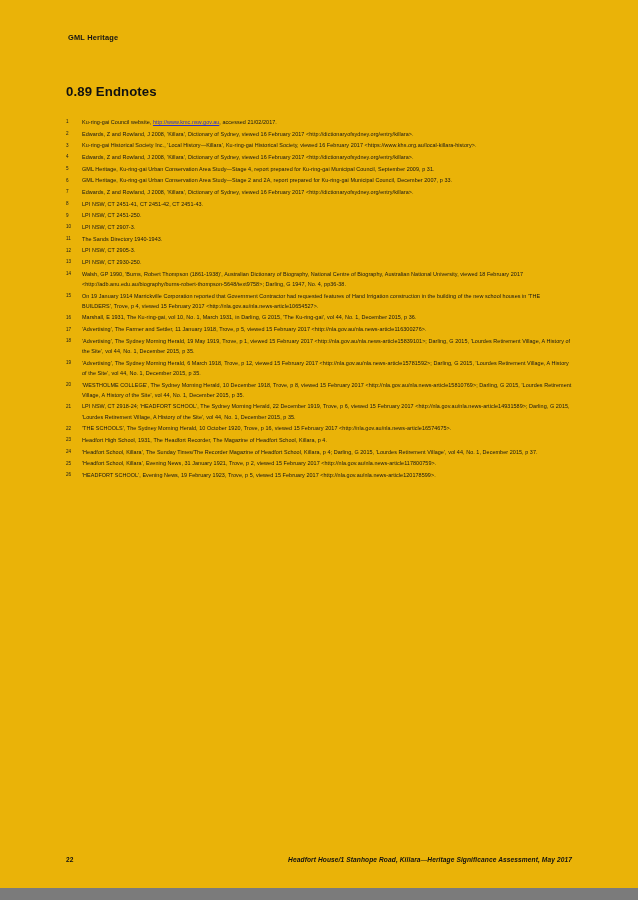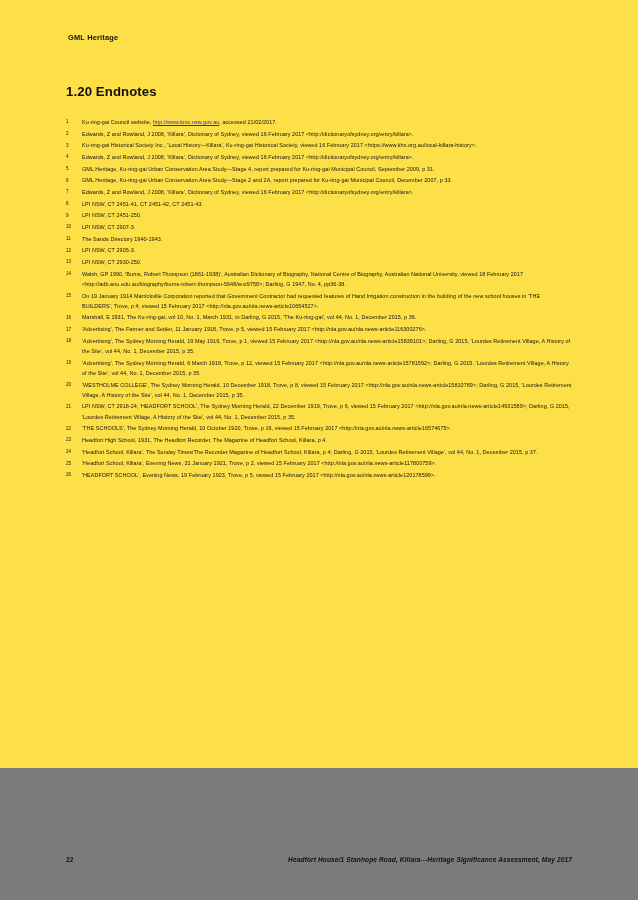--- a/index.html
+++ b/index.html
@@ -10,22 +10,22 @@
   body {
     width: 638px;
     height: 900px;
     font-family: "Liberation Sans", sans-serif;
     color: #1a1a1a;
     overflow: hidden;
   }
   .page {
     position: relative;
     width: 638px;
-    height: 768px;
-    background: #fde047;
+    height: 888px;
+    background: #eab308;
     box-sizing: border-box;
   }
 
   
   .header {
     position: absolute;
     top: 33px;
     left: 68px;
     font-size: 7.4px;
     font-weight: bold;
@@ -104,21 +104,21 @@
     letter-spacing: 0.1px;
   }
 </style>
 </head>
 <body>
 
 <div class="page">
 
   <div class="header">GML Heritage</div>
 
-  <div class="section-title">1.20 Endnotes</div>
+  <div class="section-title">0.89 Endnotes</div>
 
   <div class="endnotes">
       <div class="endnote">
         <div class="en-num">1</div>
         <div class="en-text">Ku-ring-gai Council website, <a>http://www.kmc.nsw.gov.au</a>, accessed 21/02/2017.</div>
       </div>
       <div class="endnote">
         <div class="en-num">2</div>
         <div class="en-text">Edwards, Z and Rowland, J 2008, 'Killara', Dictionary of Sydney, viewed 16 February 2017 &lt;http://dictionaryofsydney.org/entry/killara&gt;.</div>
       </div>

